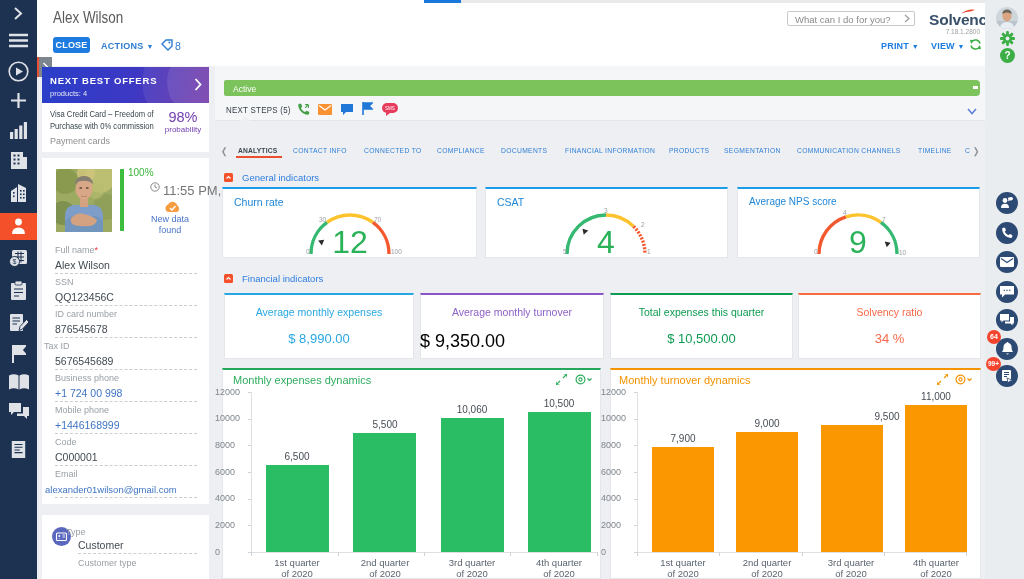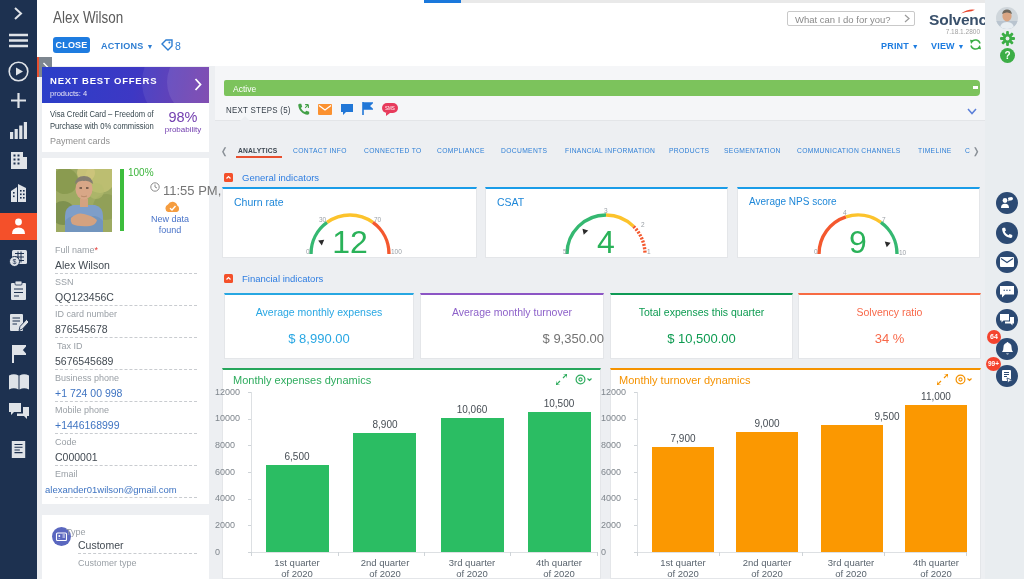--- a/index.html
+++ b/index.html
@@ -147,21 +147,21 @@
     <path d="M2.5 5.5 L4.5 3.5 L6.5 5.5" fill="none" stroke="#fff" stroke-width="1.2"></path>
   </svg>
 <div class="a" style="left:242px;top:273px;font-size:9.5px;color:#2e7de1">Financial indicators</div>
 <div class="a" style="left:224px;top:293px;width:190px;height:66px;background:#fff;border:1px solid #e4e6e9;border-top:2.5px solid #27a7e2"></div>
 <div class="a" style="left:420px;top:293px;width:184px;height:66px;background:#fff;border:1px solid #e4e6e9;border-top:2.5px solid #8c55c5"></div>
 <div class="a" style="left:610px;top:293px;width:183px;height:66px;background:#fff;border:1px solid #e4e6e9;border-top:2.5px solid #0f9a55"></div>
 <div class="a" style="left:798px;top:293px;width:183px;height:66px;background:#fff;border:1px solid #e4e6e9;border-top:2.5px solid #f76b43"></div>
 <div class="a" style="left:224px;top:306px;width:190px;text-align:center;font-size:10.5px;color:#29a7e3">Average monthly expenses</div>
 <div class="a" style="left:224px;top:331px;width:190px;text-align:center;font-size:13px;color:#29a7e3">$ 8,990.00</div>
 <div class="a" style="left:420px;top:306px;width:184px;text-align:center;font-size:10.5px;color:#8d61c9">Average monthly turnover</div>
-<div class="a" style="left:420px;top:331px;width:184px;text-align:right;font-size:13px;color:#737373">$ 9,350.00</div>
+<div class="a" style="left:420px;top:331px;width:184px;text-align:left;font-size:18px;color:#000000">$ 9,350.00</div>
 <div class="a" style="left:610px;top:306px;width:183px;text-align:center;font-size:10.5px;color:#0d9b51">Total expenses this quarter</div>
 <div class="a" style="left:610px;top:331px;width:183px;text-align:center;font-size:13px;color:#0d9b51">$ 10,500.00</div>
 <div class="a" style="left:798px;top:306px;width:183px;text-align:center;font-size:10.5px;color:#f8694a">Solvency ratio</div>
 <div class="a" style="left:798px;top:331px;width:183px;text-align:center;font-size:13px;color:#f8694a">34 %</div>
 
 <div class="a" style="left:222px;top:368px;width:379px;height:211px;background:#fff;border:1px solid #e4e6e9;border-top:2.5px solid #26a65b"></div>
 <div class="a" style="left:610px;top:368px;width:371px;height:211px;background:#fff;border:1px solid #e4e6e9;border-top:2.5px solid #f59300"></div>
 <div class="a" style="left:233px;top:374px;font-size:11px;color:#2fac5e">Monthly expenses dynamics</div>
 <div class="a" style="left:619px;top:374px;font-size:11px;color:#f59200">Monthly turnover dynamics</div>
 <svg class="a" style="left:556px;top:374px" width="11" height="11" viewBox="0 0 11 11">
@@ -200,21 +200,21 @@
 <div class="a" style="left:251px;top:552px;width:346px;height:1px;background:#dde0e3"></div>
 <div class="a" style="left:251px;top:552px;width:1px;height:4px;background:#cfd4d8"></div>
 <div class="a" style="left:338px;top:552px;width:1px;height:4px;background:#cfd4d8"></div>
 <div class="a" style="left:424px;top:552px;width:1px;height:4px;background:#cfd4d8"></div>
 <div class="a" style="left:510px;top:552px;width:1px;height:4px;background:#cfd4d8"></div>
 <div class="a" style="left:597px;top:552px;width:1px;height:4px;background:#cfd4d8"></div>
 <div class="a" style="left:266px;top:465px;width:63px;height:87px;background:#2bbd63"></div>
 <div class="vlab" style="left:262px;top:451px">6,500</div>
 <div class="xlab" style="left:252px;top:557px">1st quarter<br>of 2020</div>
 <div class="a" style="left:353px;top:433px;width:63px;height:119px;background:#2bbd63"></div>
-<div class="vlab" style="left:350px;top:419px">8,900</div>
+<div class="vlab" style="left:350px;top:419px">5,500</div>
 <div class="xlab" style="left:340px;top:557px">2nd quarter<br>of 2020</div>
 <div class="a" style="left:440.5px;top:418px;width:63px;height:134px;background:#2bbd63"></div>
 <div class="vlab" style="left:437px;top:404px">10,060</div>
 <div class="xlab" style="left:427px;top:557px">3rd quarter<br>of 2020</div>
 <div class="a" style="left:527.5px;top:412px;width:63px;height:140px;background:#2bbd63"></div>
 <div class="vlab" style="left:524px;top:398px">10,500</div>
 <div class="xlab" style="left:514px;top:557px">4th quarter<br>of 2020</div>
 <div class="ylab" style="left:601px;top:388px">12000</div>
 <div class="a" style="left:634px;top:392px;width:3px;height:1px;background:#cfd4d8"></div>
 <div class="ylab" style="left:601px;top:414px">10000</div>
@@ -303,21 +303,21 @@
 
 <div class="a lbl" style="left:55px;top:245px">Full name<span style="color:#e53935">*</span></div>
 <div class="a val" style="left:55px;top:259px">Alex Wilson</div>
 <div class="a dash" style="left:55px;top:273px;width:142px"></div>
 <div class="a lbl" style="left:55px;top:277px">SSN</div>
 <div class="a val" style="left:55px;top:291px">QQ123456C</div>
 <div class="a dash" style="left:55px;top:305px;width:142px"></div>
 <div class="a lbl" style="left:55px;top:309px">ID card number</div>
 <div class="a val" style="left:55px;top:323px">876545678</div>
 <div class="a dash" style="left:55px;top:337px;width:142px"></div>
-<div class="a lbl" style="left:57px;top:341px">Tax ID</div>
+<div class="a lbl" style="left:44px;top:341px">Tax ID</div>
 <div class="a val" style="left:55px;top:355px">5676545689</div>
 <div class="a dash" style="left:55px;top:369px;width:142px"></div>
 <div class="a lbl" style="left:55px;top:373px">Business phone</div>
 <div class="a val blue" style="left:55px;top:387px">+1 724 00 998</div>
 <div class="a dash" style="left:55px;top:401px;width:142px"></div>
 <div class="a lbl" style="left:55px;top:405px">Mobile phone</div>
 <div class="a val blue" style="left:55px;top:419px">+1446168999</div>
 <div class="a dash" style="left:55px;top:433px;width:142px"></div>
 <div class="a lbl" style="left:55px;top:437px">Code</div>
 <div class="a val" style="left:55px;top:451px">C000001</div>

